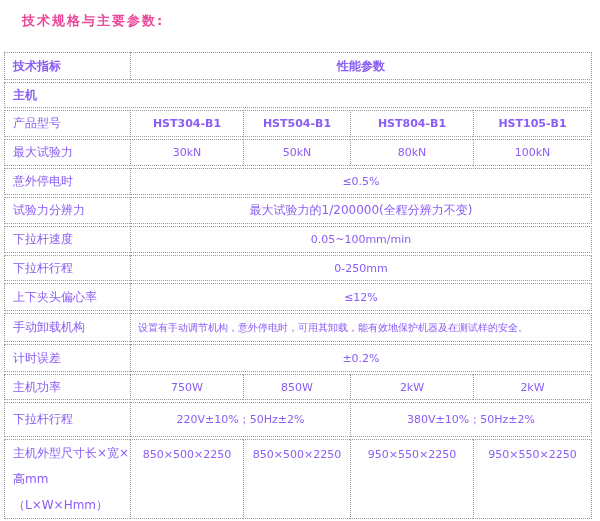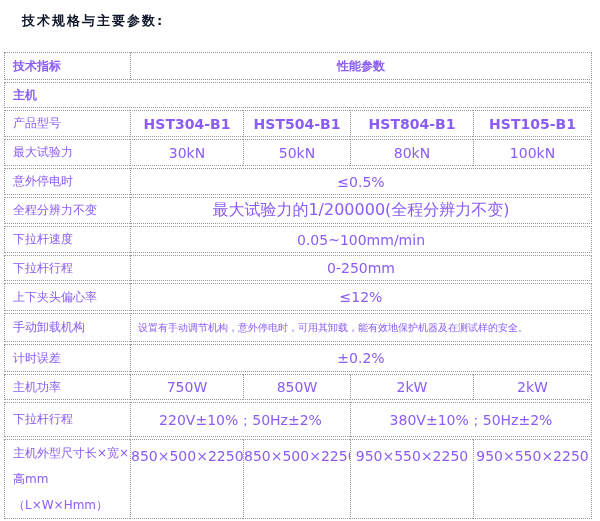--- a/index.html
+++ b/index.html
@@ -12,21 +12,21 @@
     position: relative;
     width: 600px; height: 521px;
     font-family: "DejaVu Sans", sans-serif;
     color: #111111;
   }
   .title {
     margin: 12px 0 0 22px;
     font-size: 13px;
     font-weight: bold;
     letter-spacing: 2px;
-    color: #0f172a;
+    color: #ec4899;
     font-family: "DejaVu Sans", sans-serif;
   }
   table.spec {
     position: absolute;
     left: 4px; top: 38px;
     width: 588px;
     border-collapse: separate;
     border-spacing: 0 2px;
     table-layout: fixed;
   }
@@ -36,21 +36,21 @@
     border-bottom: 1px dotted #999999;
     border-left: 1px dotted #999999;
     padding: 0;
     vertical-align: middle;
     overflow: hidden;
     font-size: 12px;
     color: #8b5cf6;
   }
   td.last { border-right: 1px dotted #999999; }
   td.label { padding-left: 8px; text-align: left; }
-  td.val   { text-align: center; font-size: 14px; }
+  td.val   { text-align: center; font-size: 11px; }
   .bold    { font-weight: bold; }
   td.desc  {
     text-align: left;
     padding-left: 7px;
     font-size: 10px;
     white-space: nowrap;
   }
   tr.r-header  { height: 28px; }
   tr.r-section { height: 26px; }
   tr.r-model   { height: 27px; }
@@ -111,22 +111,22 @@
       <td class="val last">100kN</td>
     </tr>
 
 
     <tr class="r-acc">
       <td class="label">意外停电时</td>
       <td class="val last" colspan="4">≤0.5%</td>
     </tr>
 
     <tr class="r-res">
-      <td class="label">全程分辨力不变</td>
-      <td class="val last" colspan="4" style="font-size:16px">最大试验力的1/200000(全程分辨力不变)</td>
+      <td class="label">试验力分辨力</td>
+      <td class="val last" colspan="4" style="font-size:12px">最大试验力的1/200000(全程分辨力不变)</td>
     </tr>
 
     <tr class="r-speed">
       <td class="label">下拉杆速度</td>
       <td class="val last" colspan="4">0.05~100mm/min</td>
     </tr>
 
     <tr class="r-stroke">
       <td class="label">下拉杆行程</td>
       <td class="val last" colspan="4">0-250mm</td>

